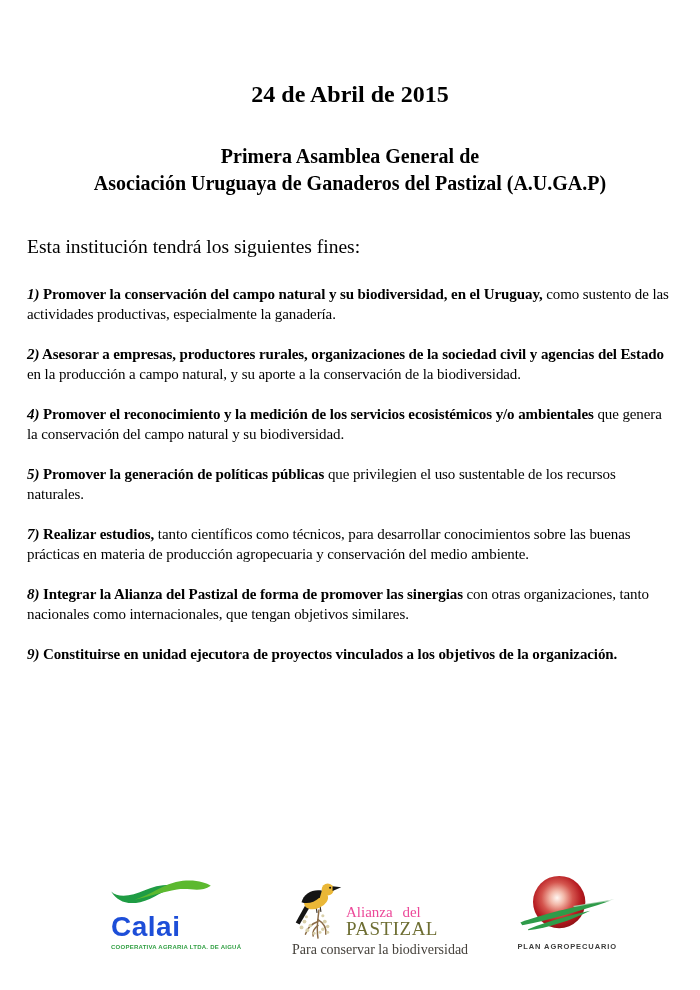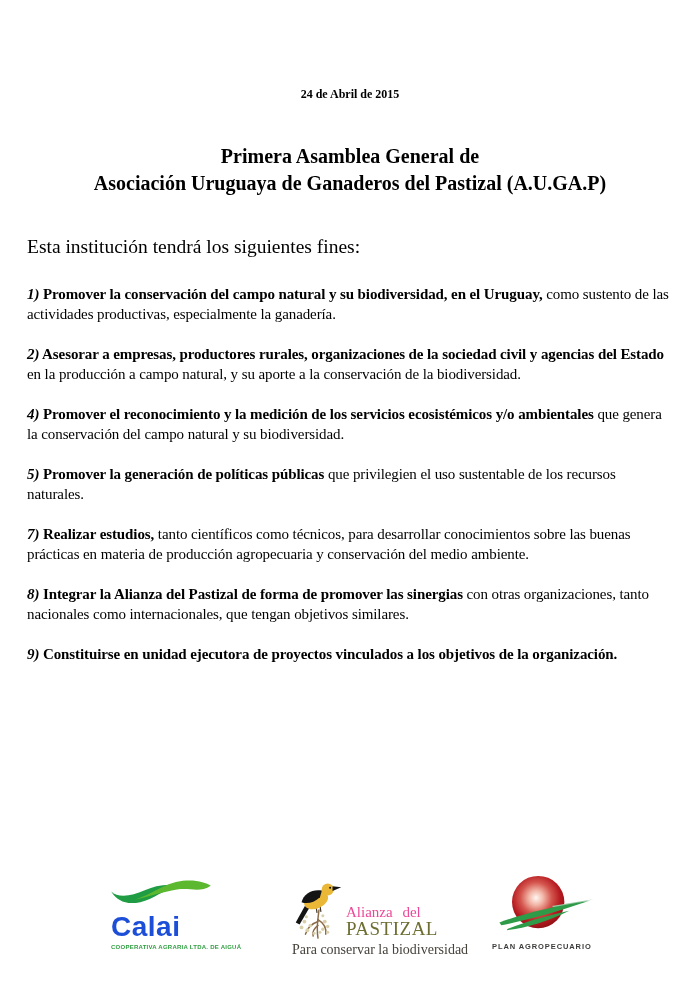--- a/index.html
+++ b/index.html
@@ -9,21 +9,21 @@
     background:#ffffff;
     font-family:"Liberation Serif", serif;
     color:#000000;
     overflow:hidden;
   }
   .content { padding:0 27px; }
 
   .date-title {
     padding-top:83px;
     text-align:center;
-    font-size:12px; font-weight:bold;
+    font-size:24px; font-weight:bold;
     line-height:22px;
   }
   .subtitle {
     margin-top:38px;
     text-align:center;
     font-size:20px; font-weight:bold;
     line-height:27px;
   }
   .intro {
     margin-top:39px;
@@ -74,21 +74,21 @@
     color:#6e6e33; letter-spacing:0.5px;
   }
   .alianza-tagline {
     margin-top:1px;
     font-size:14px; line-height:12px;
     color:#46423c;
     text-align:center;
     white-space:nowrap;
   }
 
-  .logo-plan { left:492px; top:872px; width:108px; text-align:left; }
+  .logo-plan { left:509px; top:872px; width:108px; text-align:right; }
   .plan-caption {
     margin-top:3px;
     font-family:"Liberation Sans", sans-serif;
     font-weight:bold;
     font-size:7.5px; line-height:8px;
     letter-spacing:0.9px;
     color:#3c3c3b;
     white-space:nowrap;
   }
 </style>

